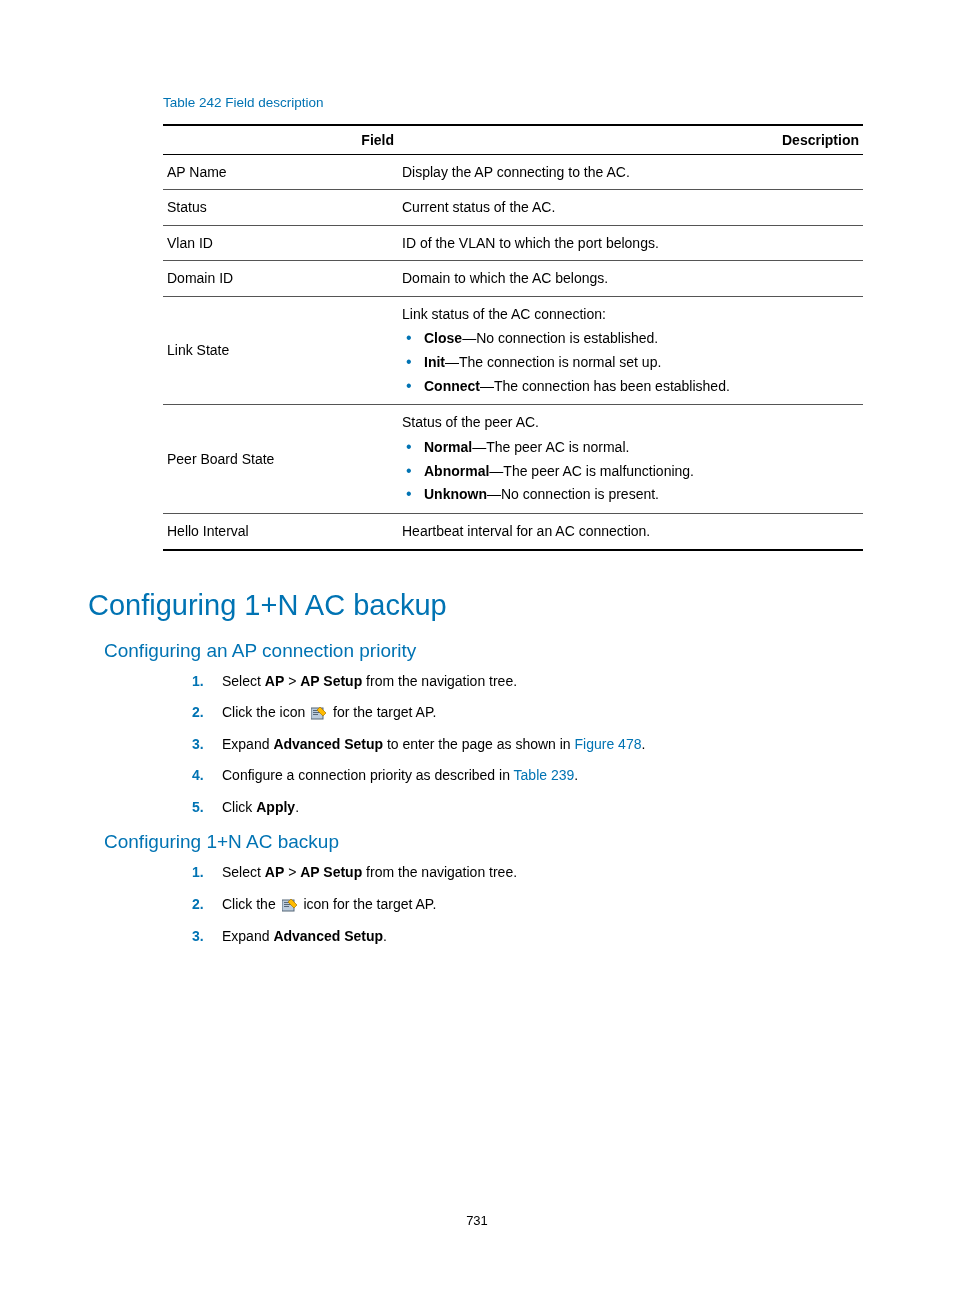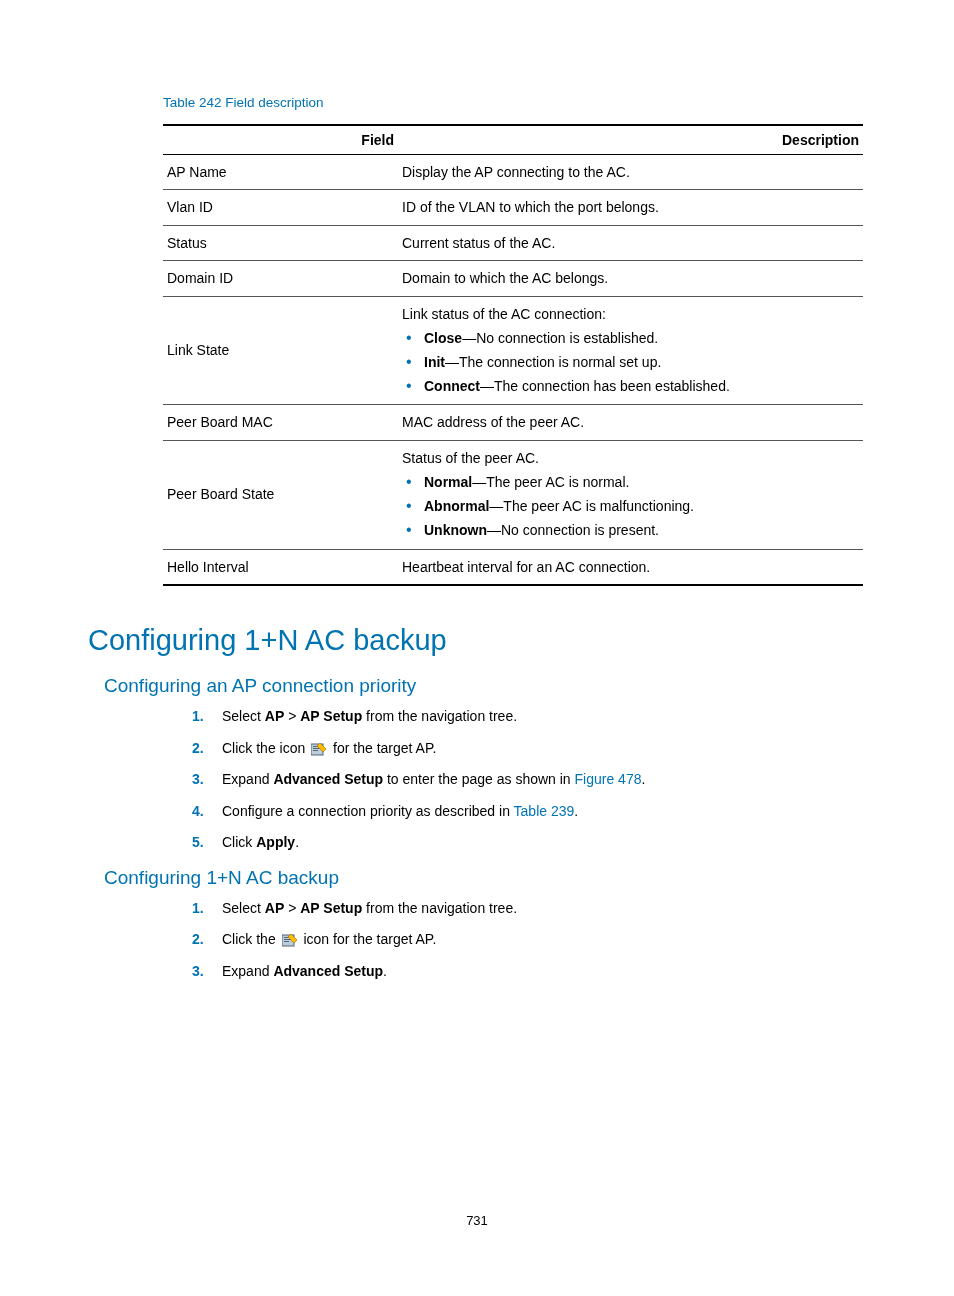--- a/index.html
+++ b/index.html
@@ -130,47 +130,43 @@
         <th>Field</th>
         <th>Description</th>
       </tr>
     </thead>
     <tbody>
       <tr>
         <td>AP Name</td>
         <td>Display the AP connecting to the AC.</td>
       </tr>
       <tr>
+        <td>Status</td>
+        <td>Current status of the AC.</td>
+      </tr>
+      <tr>
         <td>Vlan ID</td>
         <td>ID of the VLAN to which the port belongs.</td>
-      </tr>
-      <tr>
-        <td>Status</td>
-        <td>Current status of the AC.</td>
       </tr>
       <tr>
         <td>Domain ID</td>
         <td>Domain to which the AC belongs.</td>
       </tr>
       <tr>
         <td>Link State</td>
         <td>
           <span>Link status of the AC connection:</span>
           <ul class="tight">
             <li><span class="b">Close</span><span>—No connection is established.</span></li>
             <li><span class="b">Init</span><span>—The connection is normal set up.</span></li>
             <li><span class="b">Connect</span><span>—The connection has been established.</span></li>
           </ul>
         </td>
       </tr>
       <tr>
-        <td>Peer Board MAC</td>
-        <td>MAC address of the peer AC.</td>
-      </tr>
-      <tr>
         <td>Peer Board State</td>
         <td>
           <span>Status of the peer AC.</span>
           <ul class="tight">
             <li><span class="b">Normal</span><span>—The peer AC is normal.</span></li>
             <li><span class="b">Abnormal</span><span>—The peer AC is malfunctioning.</span></li>
             <li><span class="b">Unknown</span><span>—No connection is present.</span></li>
           </ul>
         </td>
       </tr>

